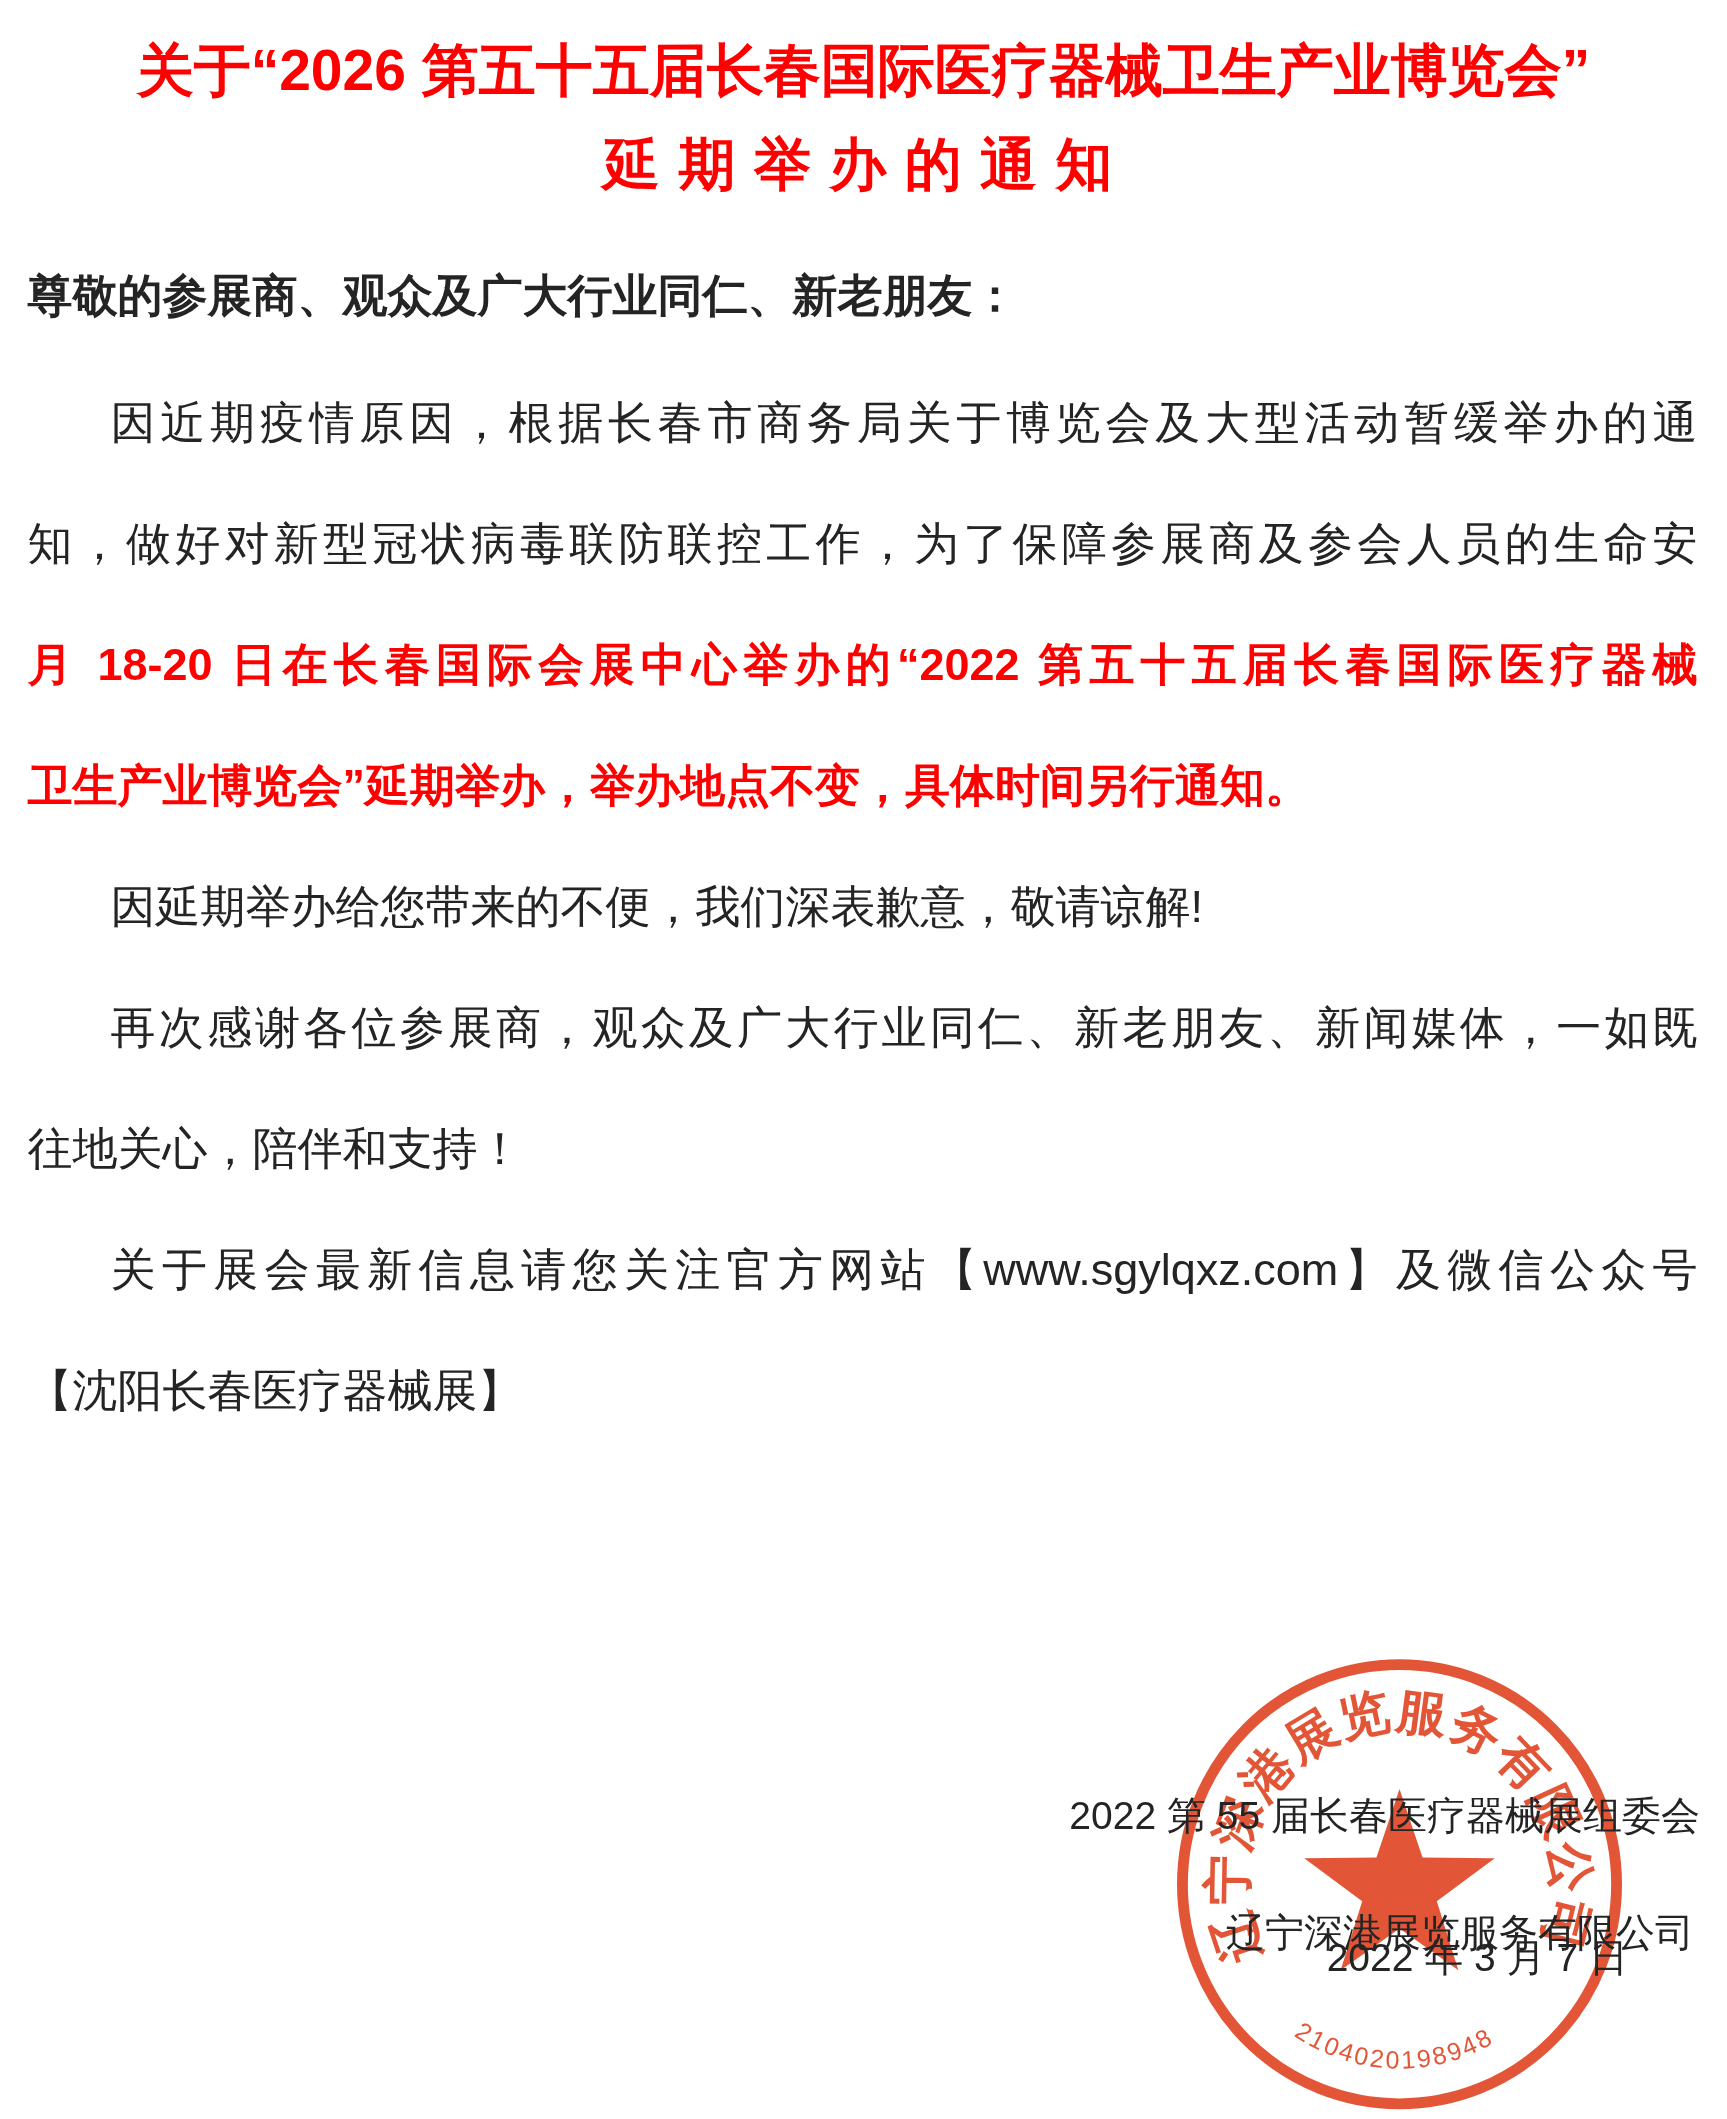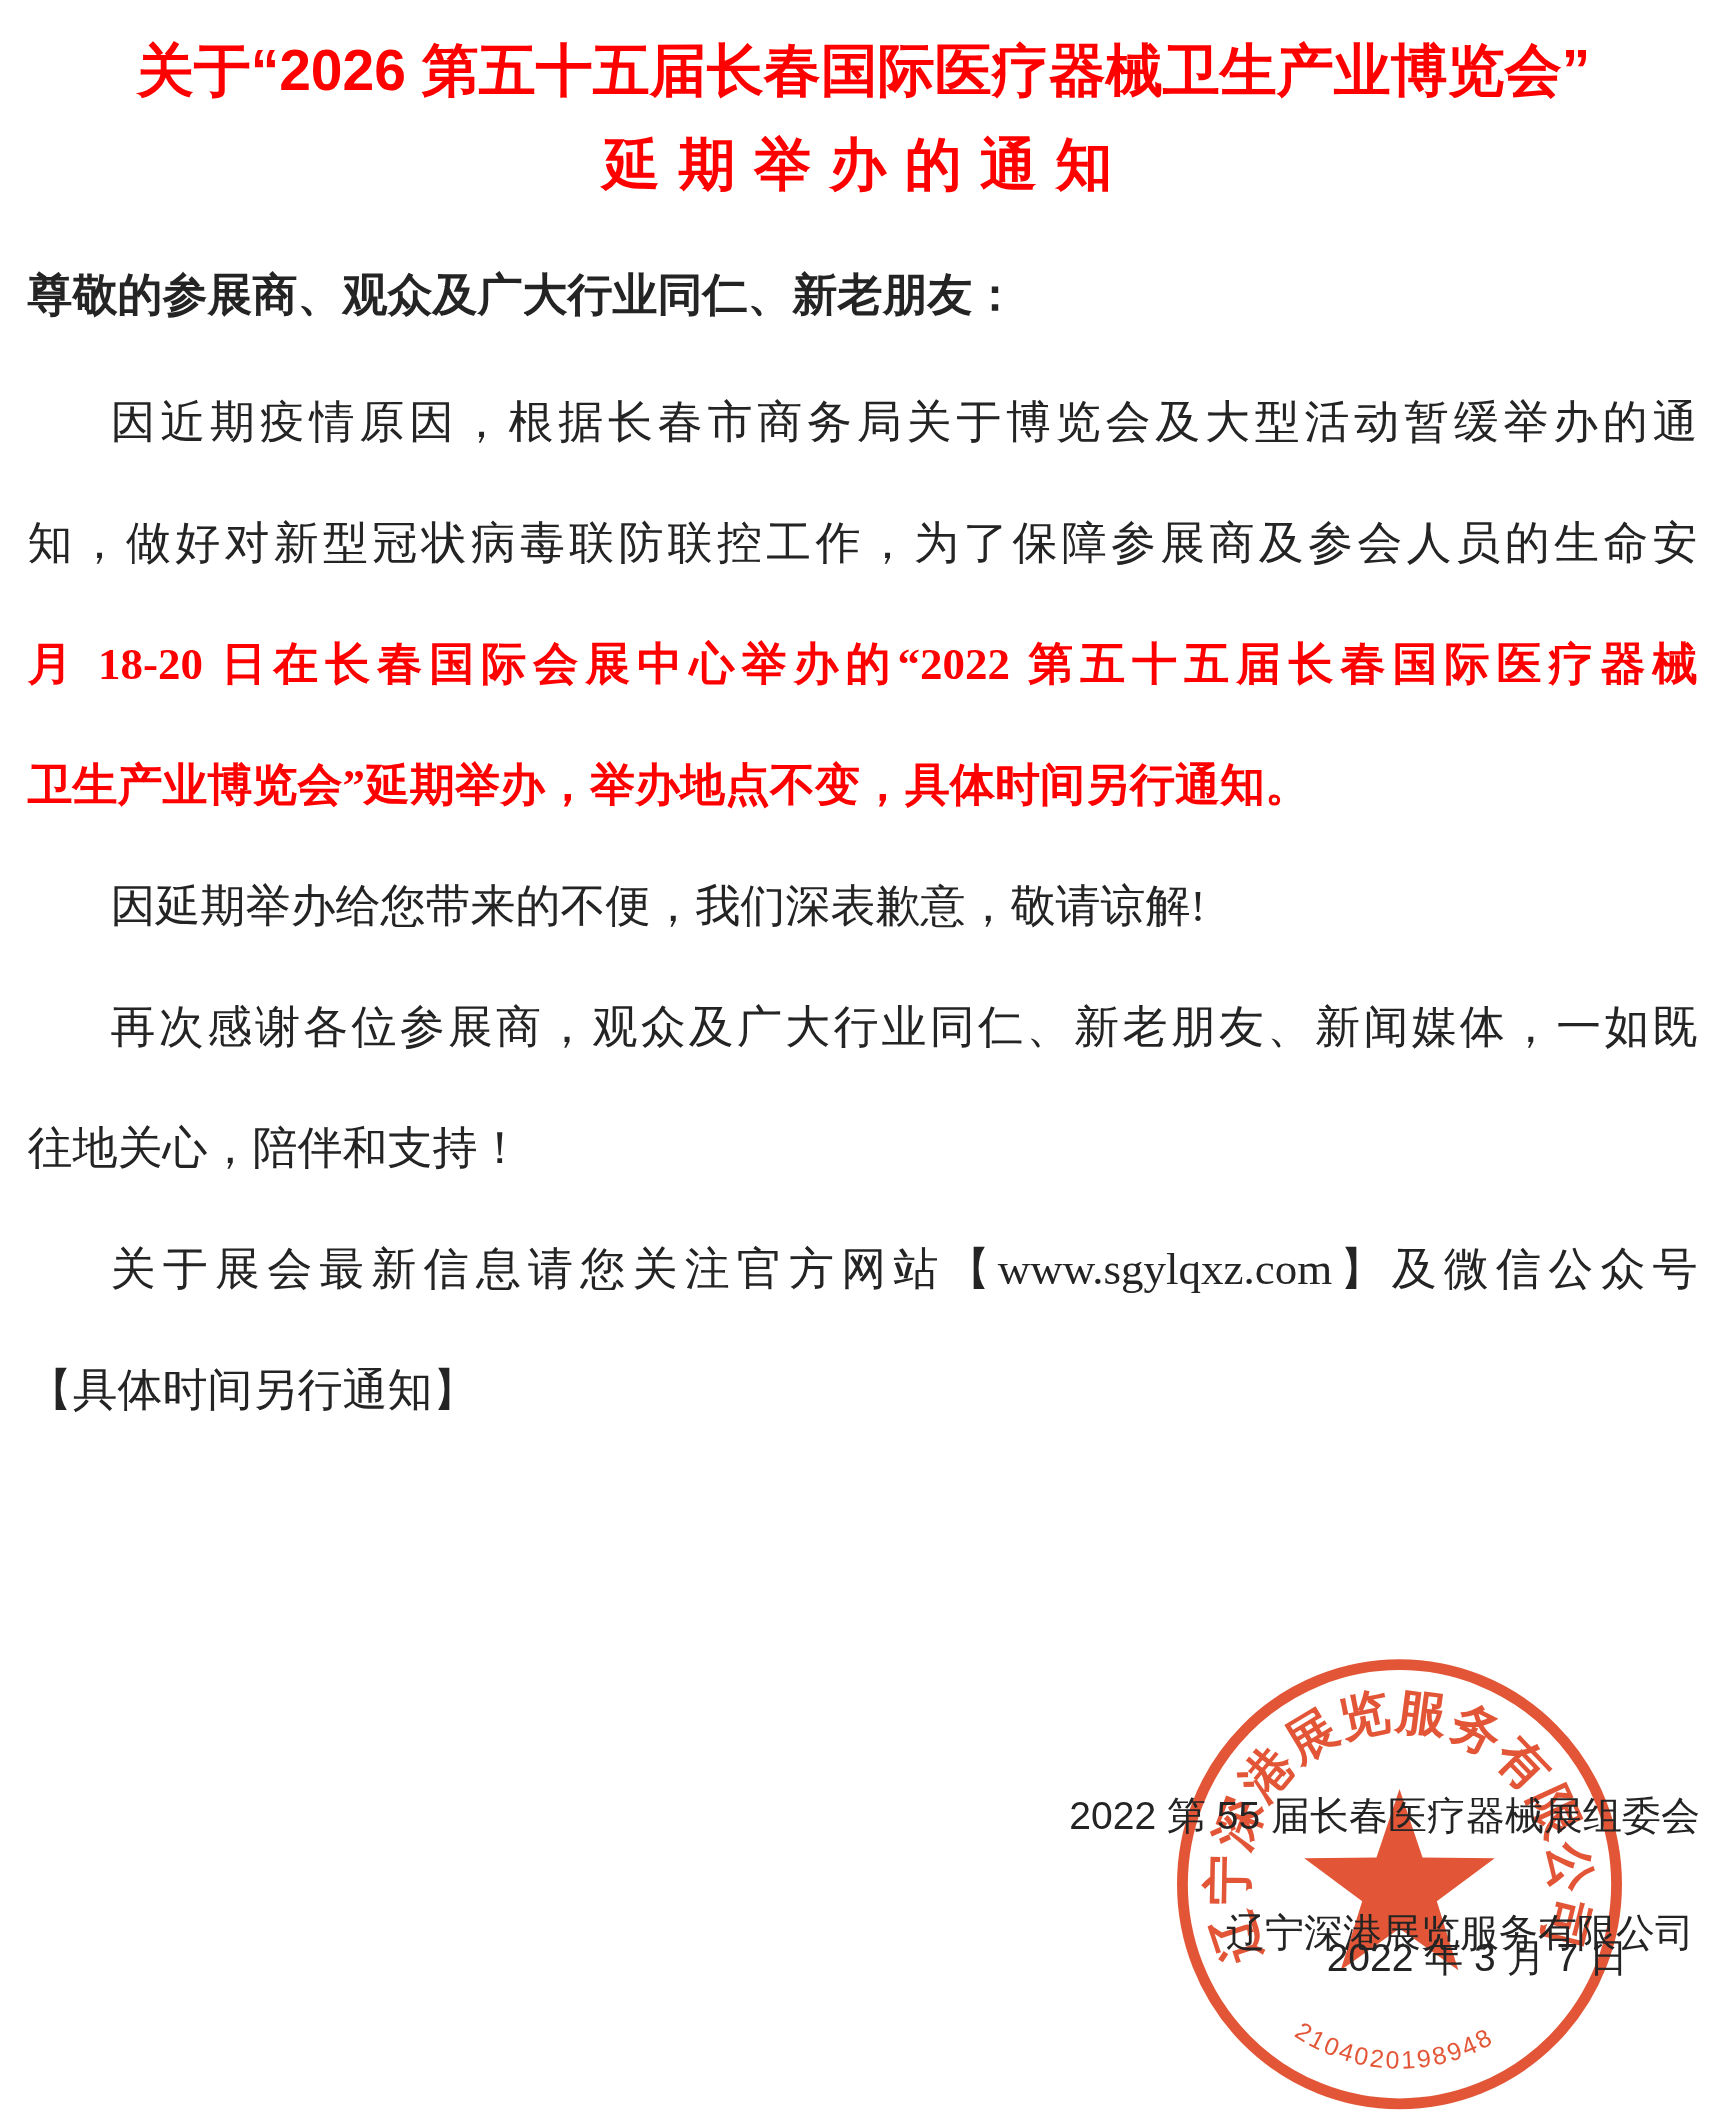--- a/index.html
+++ b/index.html
@@ -16,21 +16,21 @@
   .title-block{
     position:absolute; top:22.5px; left:0; width:100%;
     text-align:center;
     color:var(--title-red,#ff0000);
     font-weight:bold;
   }
   .title-line1{ font-size:57px; line-height:94px; }
   .title-line2{ font-size:57px; line-height:94px; letter-spacing:18.4px; padding-left:7px; }
 
   
-  .body-text{ position:absolute; left:27.6px; top:235px; width:1670px;font-family:Liberation Serif, serif; }
+  .body-text{ position:absolute; left:27.6px; top:235px; width:1670px; }
   .line{
     font-size:45px; line-height:121px; height:121px;
     text-align:left; white-space:nowrap;
   }
   .line.full{ text-align:justify; text-align-last:justify; white-space:normal; }
   .indent{ text-indent:83px; }
   .greeting{ font-weight:bold; }
   .p1{ margin-top:5.8px; }
   .red{ color:var(--highlight-red,#ff0000); font-weight:bold; }
 
@@ -75,21 +75,21 @@
       <div class="line indent">因延期举办给您带来的不便，我们深表歉意，敬请谅解!</div>
     </section>
 
     <section>
       <div class="line full indent">再次感谢各位参展商，观众及广大行业同仁、新老朋友、新闻媒体，一如既</div>
       <div class="line">往地关心，陪伴和支持！</div>
     </section>
 
     <section>
       <div class="line full indent">关于展会最新信息请您关注官方网站【www.sgylqxz.com】及微信公众号</div>
-      <div class="line">【具体时间另行通知】</div>
+      <div class="line">【沈阳长春医疗器械展】</div>
     </section>
   </main>
 
   <svg class="stamp" viewBox="0 0 540 545" xmlns="http://www.w3.org/2000/svg">
     <defs>
       <path id="seal-arc-top" d="M 106 355 A 185 185 0 1 1 434 355" fill="none"></path>
       <path id="seal-arc-bottom" d="M 143 452 A 222 222 0 0 0 397 452" fill="none"></path>
     </defs>
     <ellipse cx="270" cy="271" rx="260" ry="263" fill="none" stroke="currentColor" stroke-width="13"></ellipse>
     <path fill="currentColor" d="M 270 157 L 297.6 239 L 384.1 240 L 314.7 291.5 L 340.5 374 L 270 324 L 199.5 374 L 225.3 291.5 L 155.9 240 L 242.4 239 Z"></path>

